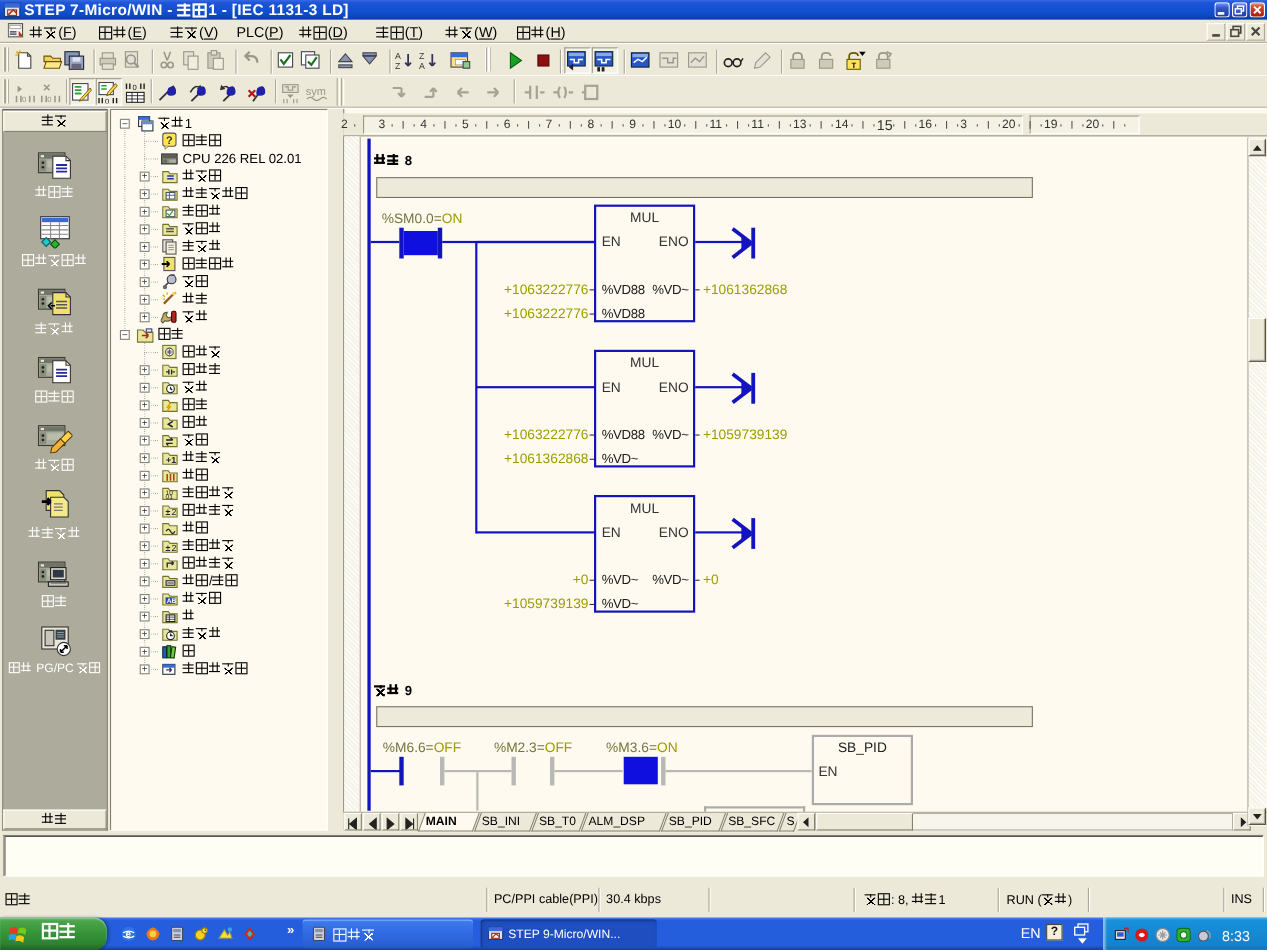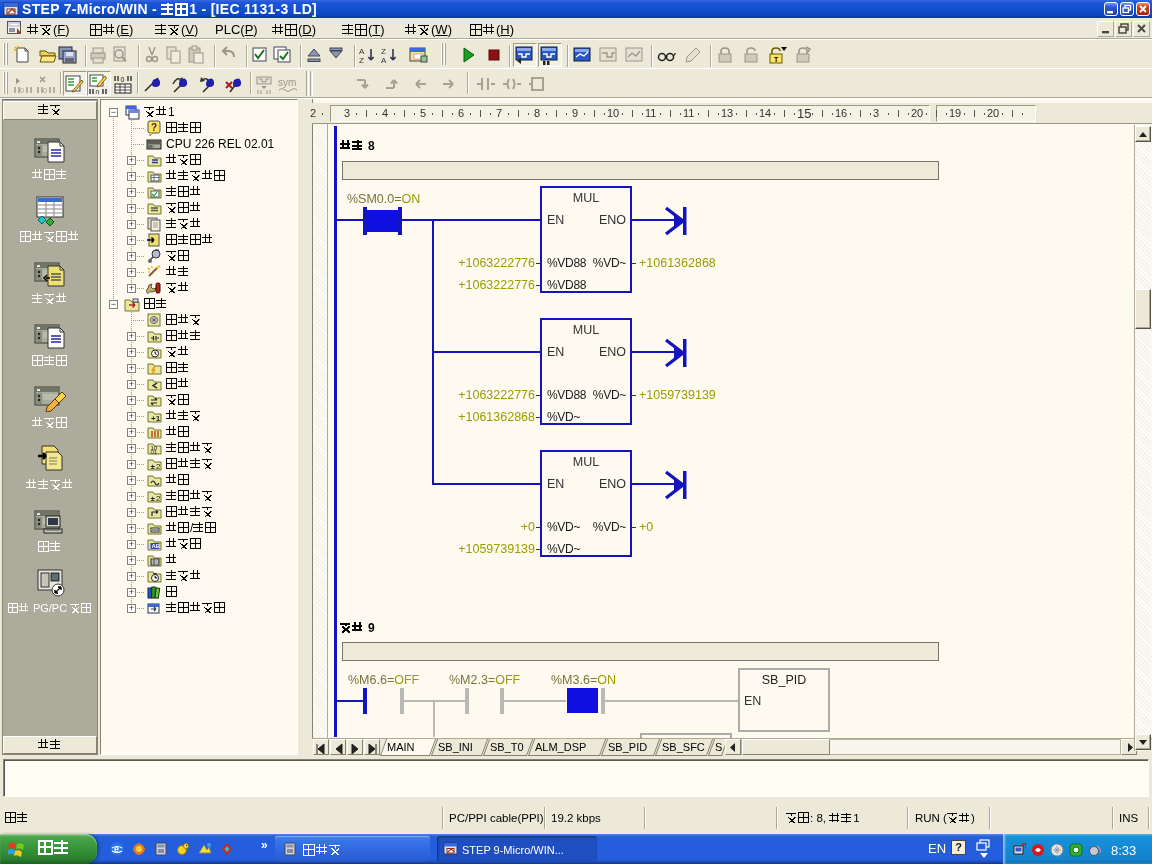--- a/index.html
+++ b/index.html
@@ -868,21 +868,21 @@
   </svg>
 <div style="position:absolute;left:347px;top:739px;width:16px;height:16px;background:#ece9d8;border:1px solid #fff;border-right-color:#848270;border-bottom-color:#848270;"></div>
 <svg style="position:absolute;left:350px;top:741px" width="11" height="13">
     <path d="M2 3 l6 5 -6 5 z" fill="#222" stroke="#222" stroke-width="1"></path>
   </svg>
 <div style="position:absolute;left:364px;top:739px;width:16px;height:16px;background:#ece9d8;border:1px solid #fff;border-right-color:#848270;border-bottom-color:#848270;"></div>
 <svg style="position:absolute;left:367px;top:741px" width="11" height="13">
     <path d="M2 3 l6 5 -6 5 z M9 3 v10" fill="#222" stroke="#222" stroke-width="1"></path>
   </svg>
 <div style="position:absolute;left:383px;top:739px;width:50px;height:17px;background:#fefaf0;border:1px solid #848270;border-top:none;transform:skewX(-20deg);"></div>
-<div style="position:absolute;left:387px;top:741px;font-size:11px;color:#000;white-space:nowrap;line-height:13px;font-weight:normal;">MAIN</div>
+<div style="position:absolute;left:387px;top:741px;font-size:11px;color:#000;white-space:nowrap;line-height:13px;font-weight:bold;">MAIN</div>
 <div style="position:absolute;left:434px;top:739px;width:51px;height:17px;background:#ece9d8;border:1px solid #848270;border-top:none;transform:skewX(-20deg);"></div>
 <div style="position:absolute;left:438px;top:741px;font-size:11px;color:#000;white-space:nowrap;line-height:13px;font-weight:normal;">SB_INI</div>
 <div style="position:absolute;left:486px;top:739px;width:44px;height:17px;background:#ece9d8;border:1px solid #848270;border-top:none;transform:skewX(-20deg);"></div>
 <div style="position:absolute;left:490px;top:741px;font-size:11px;color:#000;white-space:nowrap;line-height:13px;font-weight:normal;">SB_T0</div>
 <div style="position:absolute;left:531px;top:739px;width:72px;height:17px;background:#ece9d8;border:1px solid #848270;border-top:none;transform:skewX(-20deg);"></div>
 <div style="position:absolute;left:535px;top:741px;font-size:11px;color:#000;white-space:nowrap;line-height:13px;font-weight:normal;">ALM_DSP</div>
 <div style="position:absolute;left:604px;top:739px;width:53px;height:17px;background:#ece9d8;border:1px solid #848270;border-top:none;transform:skewX(-20deg);"></div>
 <div style="position:absolute;left:608px;top:741px;font-size:11px;color:#000;white-space:nowrap;line-height:13px;font-weight:normal;">SB_PID</div>
 <div style="position:absolute;left:658px;top:739px;width:52px;height:17px;background:#ece9d8;border:1px solid #848270;border-top:none;transform:skewX(-20deg);"></div>
 <div style="position:absolute;left:662px;top:741px;font-size:11px;color:#000;white-space:nowrap;line-height:13px;font-weight:normal;">SB_SFC</div>
@@ -909,21 +909,21 @@
   </svg>
 <div style="position:absolute;left:1135px;top:289px;width:16px;height:40px;background:#ece9d8;border:1px solid #fff;border-right-color:#55534a;border-bottom-color:#55534a;box-shadow:inset -1px -1px 0 #aca994;"></div>
 <div style="position:absolute;left:3px;top:759px;width:1146px;height:38px;background:#fffef4;border:1px solid #848270;border-right-color:#fff;border-bottom-color:#fff;box-shadow:inset 1px 1px 0 #555;"></div>
 <div style="position:absolute;left:0px;top:797px;width:1152px;height:37px;background:#ece9d8;"></div>
 <div style="position:absolute;left:5px;top:811px;font-size:12px;color:#000;white-space:nowrap;line-height:14px;"><i class="z z2" style="width:11px;height:11px;"></i><i class="z z1" style="width:11px;height:11px;"></i></div>
 <div style="position:absolute;left:443px;top:807px;width:1px;height:22px;background:#fff;"></div>
 <div style="position:absolute;left:442px;top:807px;width:1px;height:22px;background:#aca899;"></div>
 <div style="position:absolute;left:449px;top:812px;font-size:11.5px;color:#000;white-space:nowrap;line-height:13.5px;">PC/PPI cable(PPI)</div>
 <div style="position:absolute;left:545px;top:807px;width:1px;height:22px;background:#fff;"></div>
 <div style="position:absolute;left:544px;top:807px;width:1px;height:22px;background:#aca899;"></div>
-<div style="position:absolute;left:551px;top:812px;font-size:11.5px;color:#000;white-space:nowrap;line-height:13.5px;">19.2 kbps</div>
+<div style="position:absolute;left:551px;top:812px;font-size:11.5px;color:#000;white-space:nowrap;line-height:13.5px;">30.4 kbps</div>
 <div style="position:absolute;left:645px;top:807px;width:1px;height:22px;background:#fff;"></div>
 <div style="position:absolute;left:644px;top:807px;width:1px;height:22px;background:#aca899;"></div>
 <div style="position:absolute;left:777px;top:807px;width:1px;height:22px;background:#fff;"></div>
 <div style="position:absolute;left:776px;top:807px;width:1px;height:22px;background:#aca899;"></div>
 <div style="position:absolute;left:908px;top:807px;width:1px;height:22px;background:#fff;"></div>
 <div style="position:absolute;left:907px;top:807px;width:1px;height:22px;background:#aca899;"></div>
 <div style="position:absolute;left:1113px;top:807px;width:1px;height:22px;background:#fff;"></div>
 <div style="position:absolute;left:1112px;top:807px;width:1px;height:22px;background:#aca899;"></div>
 <div style="position:absolute;left:1119px;top:812px;font-size:11.5px;color:#000;white-space:nowrap;line-height:13.5px;">INS</div>
 <div style="position:absolute;left:990px;top:807px;width:1px;height:22px;background:#fff;"></div>

